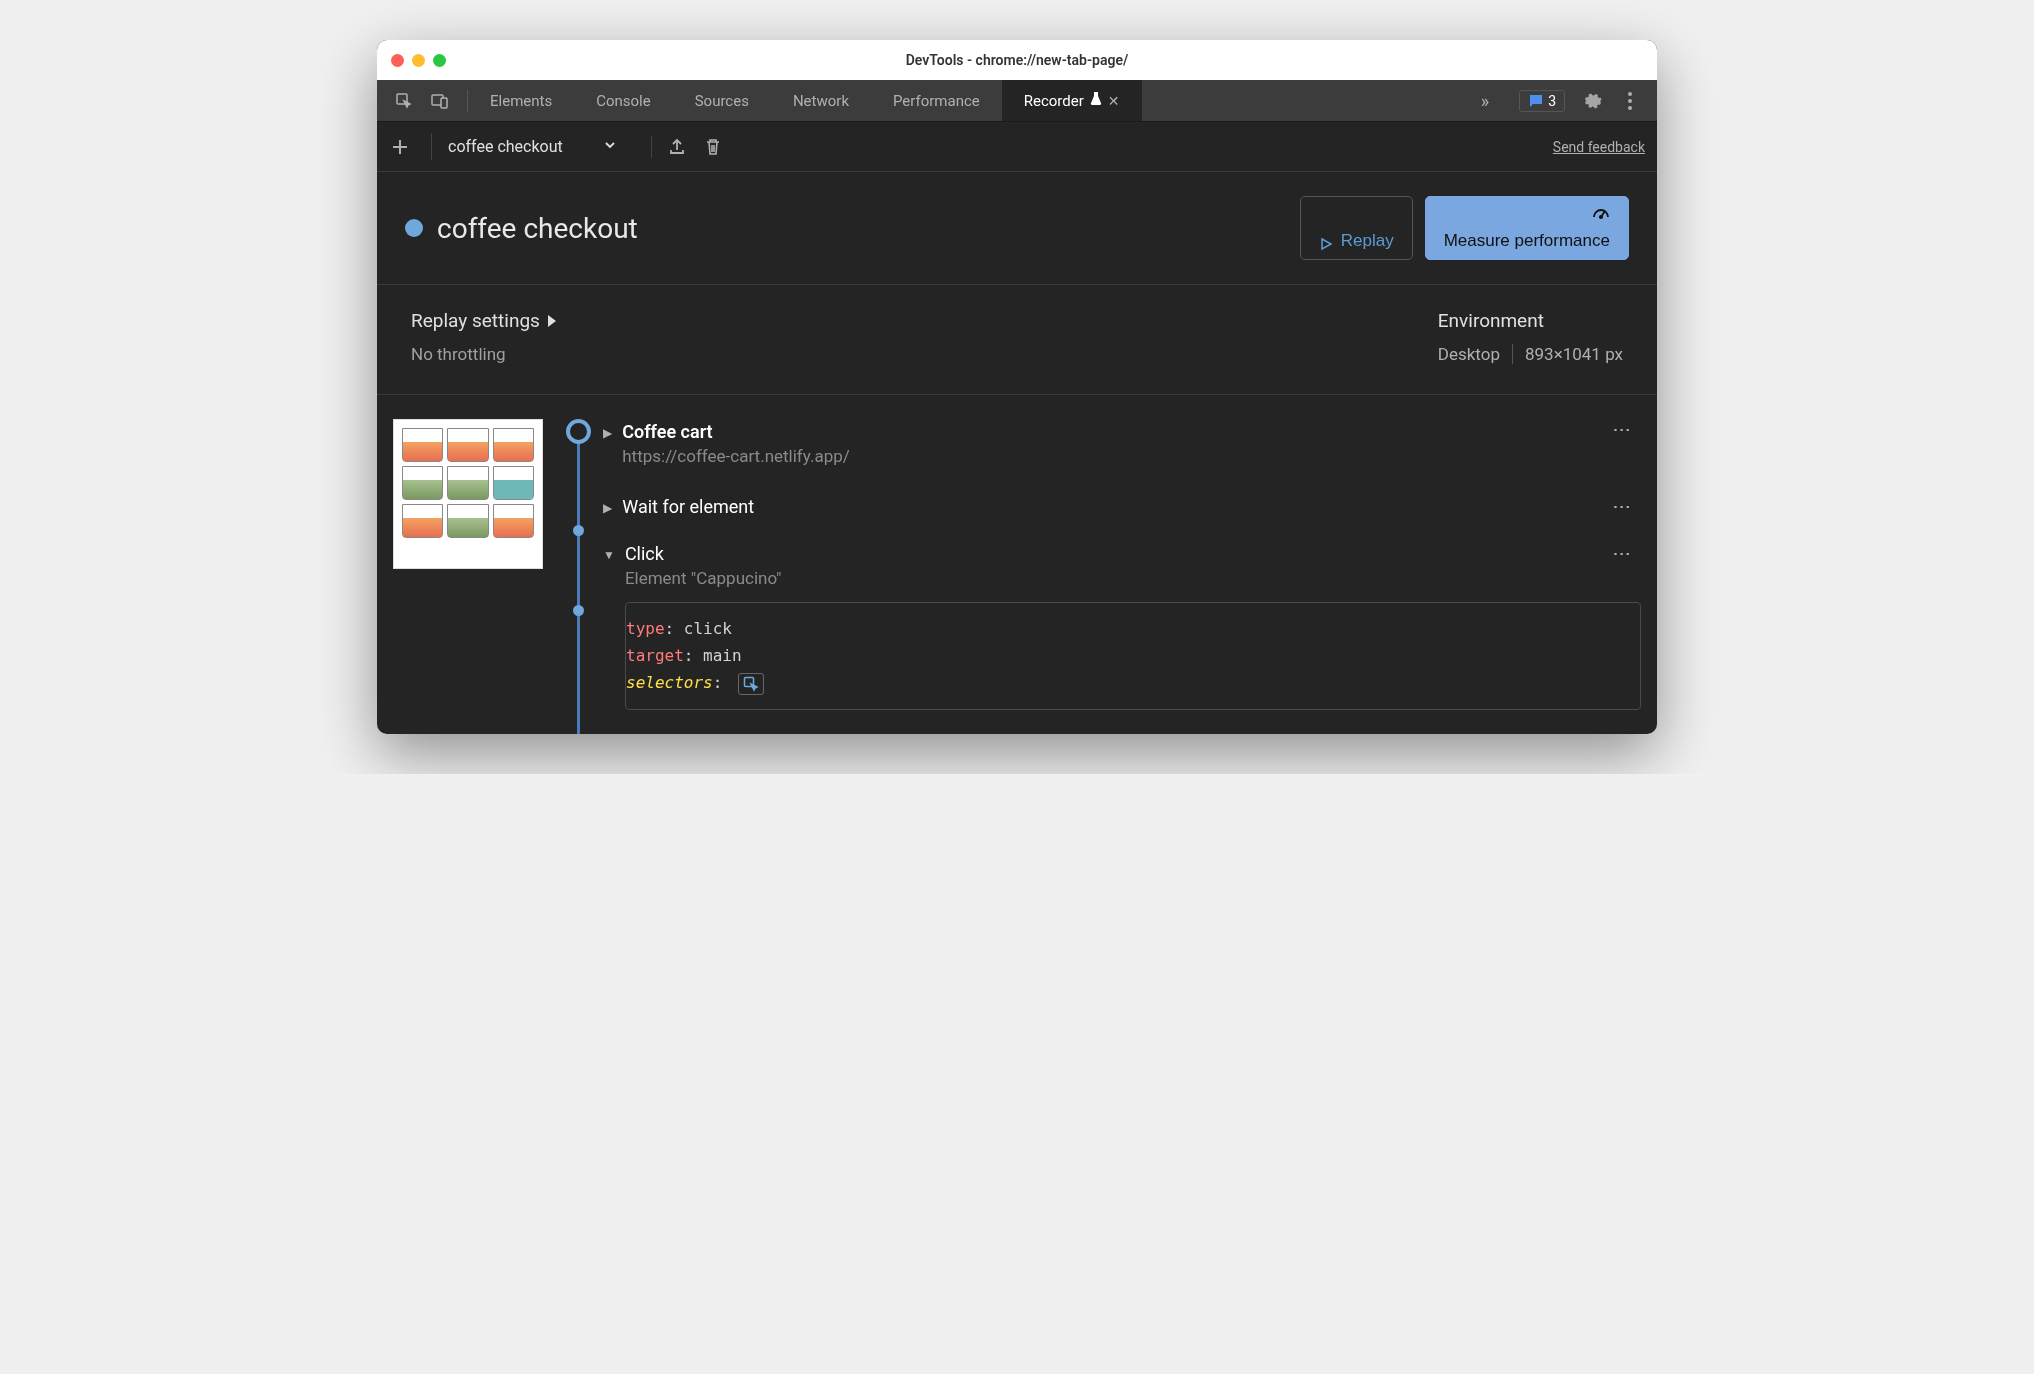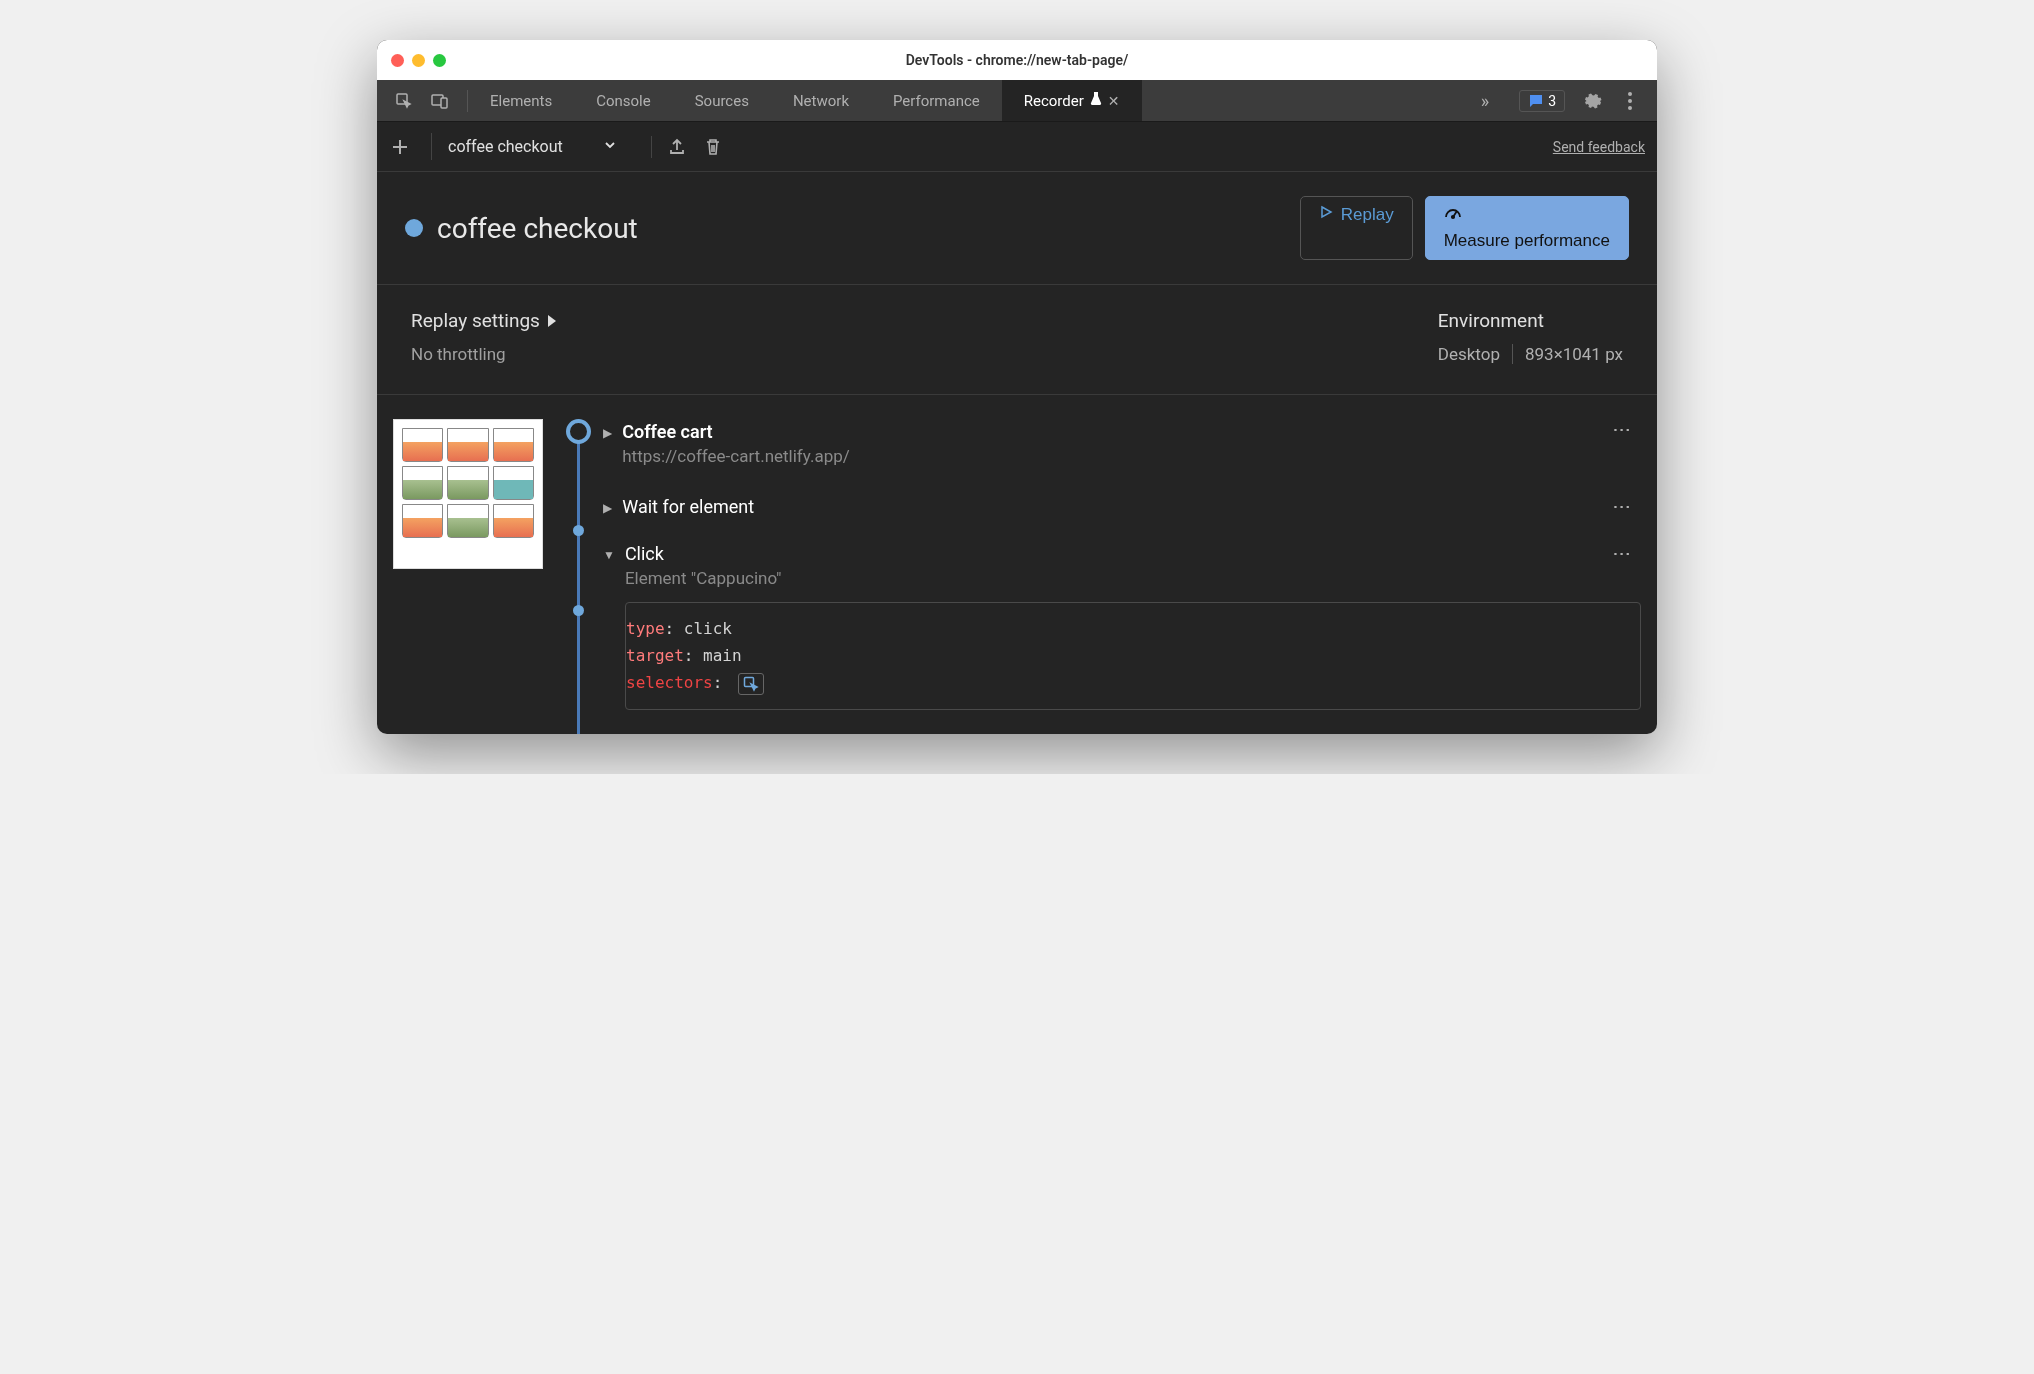--- a/index.html
+++ b/index.html
@@ -85,21 +85,21 @@
 
 .header-row {
   display: flex; align-items: center; justify-content: space-between;
   padding: 24px 28px; border-bottom: 1px solid #3a3a3a;
 }
 .title-lg { display: flex; align-items: center; gap: 14px; }
 .bullet { width: 18px; height: 18px; border-radius: 50%; background: #6fa8dc; }
 .title-lg h1 { color: #e8e8e8; font-size: 28px; font-weight: 400; }
 .header-buttons { display: flex; gap: 12px; }
 .btn {
-  display: flex; align-items: flex-start; gap: 8px;
+  display: flex; align-items: flex-end; gap: 8px;
   padding: 8px 18px; border-radius: 5px; font-size: 17px;
   border: 1px solid #555; cursor: pointer;
 }
 .btn.replay { background: transparent; color: #5b9bd5; }
 .btn.measure { background: #7aa7e0; color: #111; border-color: #7aa7e0; font-weight: 500; flex-direction: column; }
 
 .settings-row {
   display: flex; justify-content: space-between; align-items: flex-start;
   padding: 24px 34px 30px; border-bottom: 1px solid #3a3a3a;
 }
@@ -144,21 +144,21 @@
   writing-mode: vertical-lr; font-size: 18px; letter-spacing: -2px;
 }
 
 .code-panel {
   margin: 14px 0 0 22px; border: 1px solid #4a4a4a; border-radius: 4px;
   padding: 12px 0; font-family: ui-monospace, Menlo, monospace; font-size: 16px;
   line-height: 1.7;
 }
 .ck { color: #ff7b7b; } 
 .cv { color: #d4d4d4; } 
-.cs { color: #ef4444; } 
+.cs { color: #fde047; font-style: italic; } 
 .ci-btn {
   display: inline-flex; border: 1px solid #666; border-radius: 3px; padding: 2px 4px;
   margin-left: 6px; vertical-align: middle;
 }
 </style>
 </head>
 <body>
 
 <div class="window">
 

